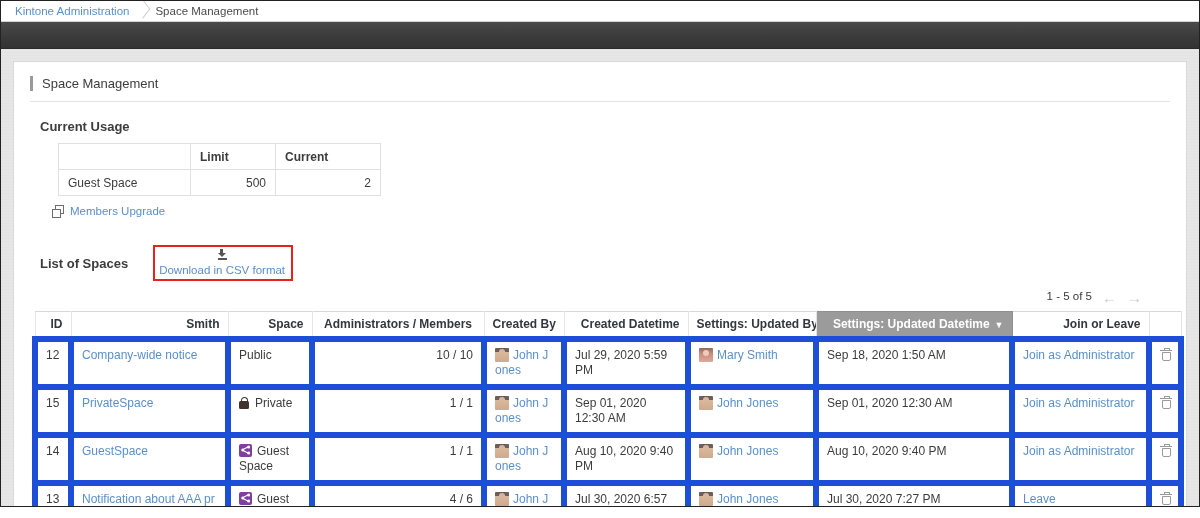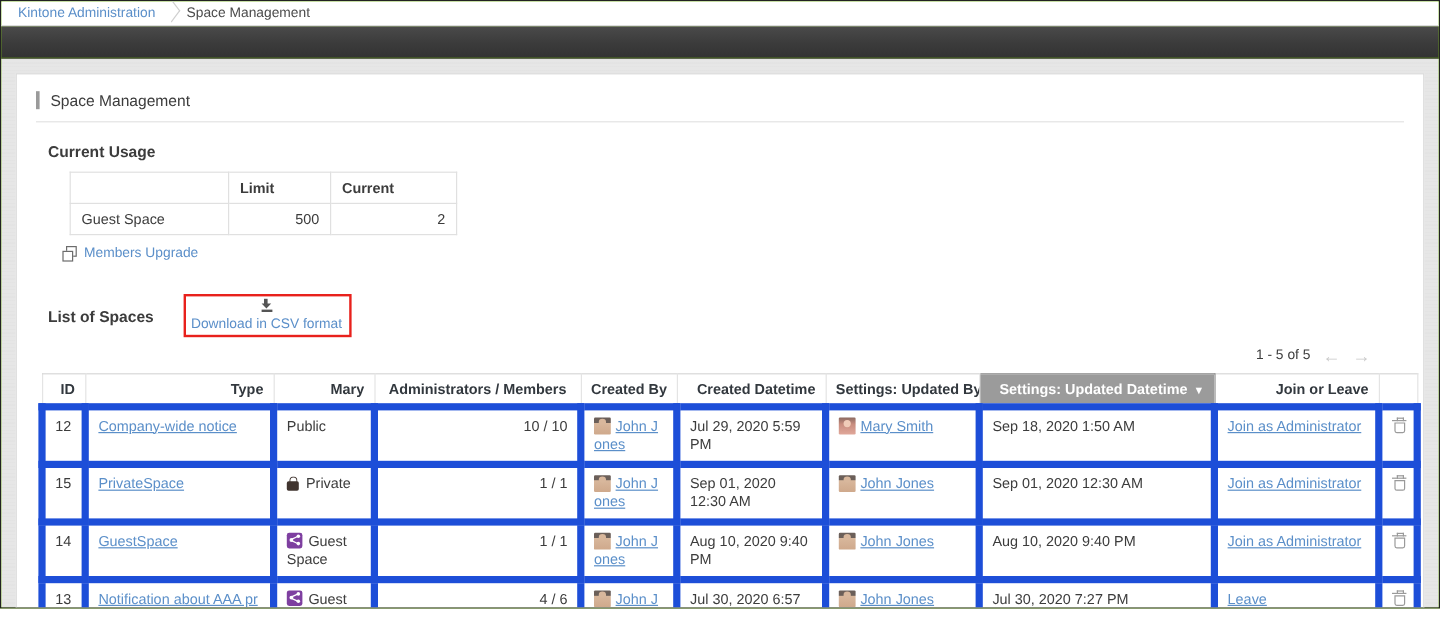--- a/index.html
+++ b/index.html
@@ -245,21 +245,20 @@
   .c-cdt { width: 124px; }
   .c-uby { width: 128px; }
   .c-udt { width: 196px; }
   .c-join { width: 137px; }
   .c-del { width: 32px; }
 
   .link {
     color: #5b8fc9;
     cursor: pointer;
     word-break: break-all;
-    text-decoration: underline;
   }
 
   
   .avatar {
     width: 14px;
     height: 14px;
     display: inline-block;
     vertical-align: -3px;
     margin-right: 4px;
     border-radius: 1px;
@@ -487,22 +486,22 @@
           <col class="c-cby">
             <col class="c-cdt">
             <col class="c-uby">
             <col class="c-udt">
           <col class="c-join">
             <col class="c-del">
         </colgroup>
         <thead>
           <tr>
             <th>ID</th>
-            <th>Type</th>
-            <th>Mary</th>
+            <th>Smith</th>
+            <th>Space</th>
             <th class="num-head">Administrators / Members</th>
             <th>Created By</th>
             <th>Created Datetime</th>
             <th>Settings: Updated By</th>
             <th class="sorted"><span>Settings: Updated Datetime</span><span class="sort-caret">▼</span></th>
             <th>Join or Leave</th>
             <th></th>
           </tr>
         </thead>
         <tbody>

